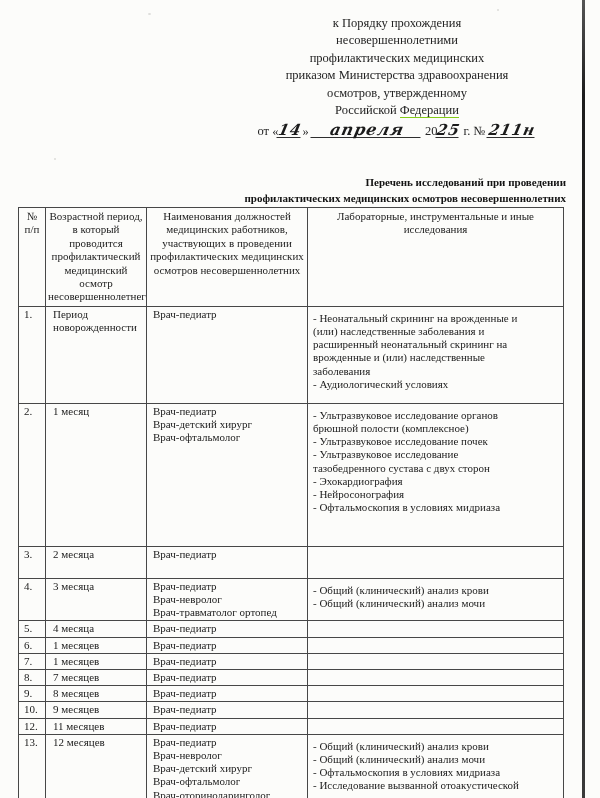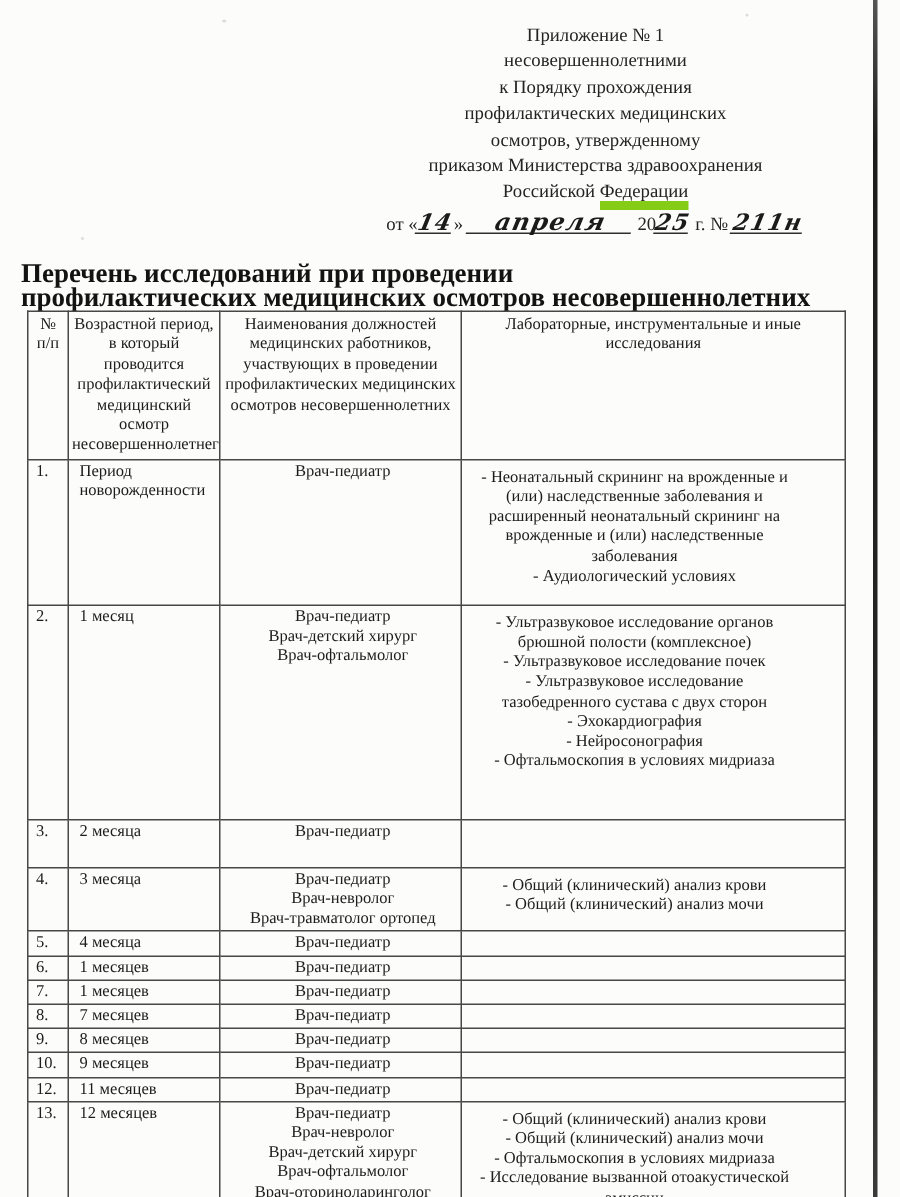--- a/index.html
+++ b/index.html
@@ -13,41 +13,41 @@
     position:absolute;left:582px;top:0;width:3px;height:798px;
     background:linear-gradient(180deg,#555 0%,#1c1c1c 12%,#262626 70%,#3a3a3a 100%);
   }
   .speck{position:absolute;background:#c3c3c0;border-radius:50%;opacity:.55;}
 
   
   .appendix{
     position:absolute;top:15px;left:226px;width:342px;
     text-align:center;font-size:12.5px;line-height:17.4px;color:#242424;
   }
-  .underlined-word{border-bottom:6px solid #84cc16;padding-bottom:0px;}
+  .underlined-word{border-bottom:1px solid #84cc16;padding-bottom:0px;}
   .date-line{
     margin-top:1px;white-space:nowrap;font-size:12.5px;line-height:22px;
     text-align:center;
   }
   .hw{
     display:inline-block;
     font-family:"DejaVu Serif",serif;font-style:italic;font-weight:bold;
     font-size:15px;line-height:14px;color:#1b1b1b;
     transform:skewX(-12deg);letter-spacing:1px;
   }
   .blank{border-bottom:1.2px solid #2e2e2e;text-align:center;display:inline-block;vertical-align:baseline;}
   .blank-day{min-width:24px;}
   .blank-month{min-width:110px;font-size:16px;}
   .blank-year{min-width:20px;}
   .blank-number{min-width:48px;}
 
   
   .doc-title{
     position:absolute;top:175px;left:14px;width:552px;
-    text-align:left;font-weight:bold;font-size:18px;line-height:15.8px;color:#131313;
+    text-align:right;font-weight:bold;font-size:11px;line-height:15.8px;color:#131313;
   }
 
   
   table.exam{
     position:absolute;top:207px;left:18px;width:545px;
     border-collapse:collapse;table-layout:fixed;
     font-size:11px;line-height:13.2px;color:#1c1c1c;
     border:1.5px solid #2f2f2f;
   }
   table.exam th,table.exam td{
@@ -62,37 +62,36 @@
   col.c-doc{width:161px;}
   col.c-test{width:256px;}
   td.cell-num{padding:1px 2px 1px 5px;}
   td.cell-age{padding:1px 3px 1px 7px;}
   td.cell-doc{padding:1px 3px 1px 6px;}
   td.cell-test{padding:5px 30px 1px 5px;}
   tr[data-row="2"] td{height:25px;}       
   tr[data-row="0"] td{height:90px;}
   tr[data-row="1"] td{height:136px;}
   tr[data-row="12"] td{height:91px;}
-  .doctor-item,.test-item{margin:0;text-align:center;}
+  .doctor-item,.test-item{margin:0;}
 </style>
 </head>
 <body>
 
 <div class="page-edge-line"></div>
 <div class="speck" style="left:54px;top:158px;width:2px;height:2px;"></div>
 <div class="speck" style="left:497px;top:9px;width:2px;height:2px;"></div>
 <div class="speck" style="left:148px;top:13px;width:3px;height:2px;"></div>
 
 <div class="appendix">
-  <div>Приложение № 1</div>
+  <div>к Порядку прохождения</div>
   <div>несовершеннолетними</div>
-  <div>к Порядку прохождения</div>
   <div>профилактических медицинских</div>
+  <div>приказом Министерства здравоохранения</div>
   <div>осмотров, утвержденному</div>
-  <div>приказом Министерства здравоохранения</div>
   <div class="country"><span>Российской </span><span class="underlined-word">Федерации</span></div>
   <div class="date-line">
     <span>от «</span><span class="hw blank blank-day">14</span><span>» </span><span class="hw blank blank-month">апреля</span><span> 20</span><span class="hw blank blank-year">25</span><span> г. № </span><span class="hw blank blank-number">211н</span>
   </div>
 </div>
 
 <div class="doc-title">
   <div>Перечень исследований при проведении</div>
   <div>профилактических медицинских осмотров несовершеннолетних</div>
 </div>

